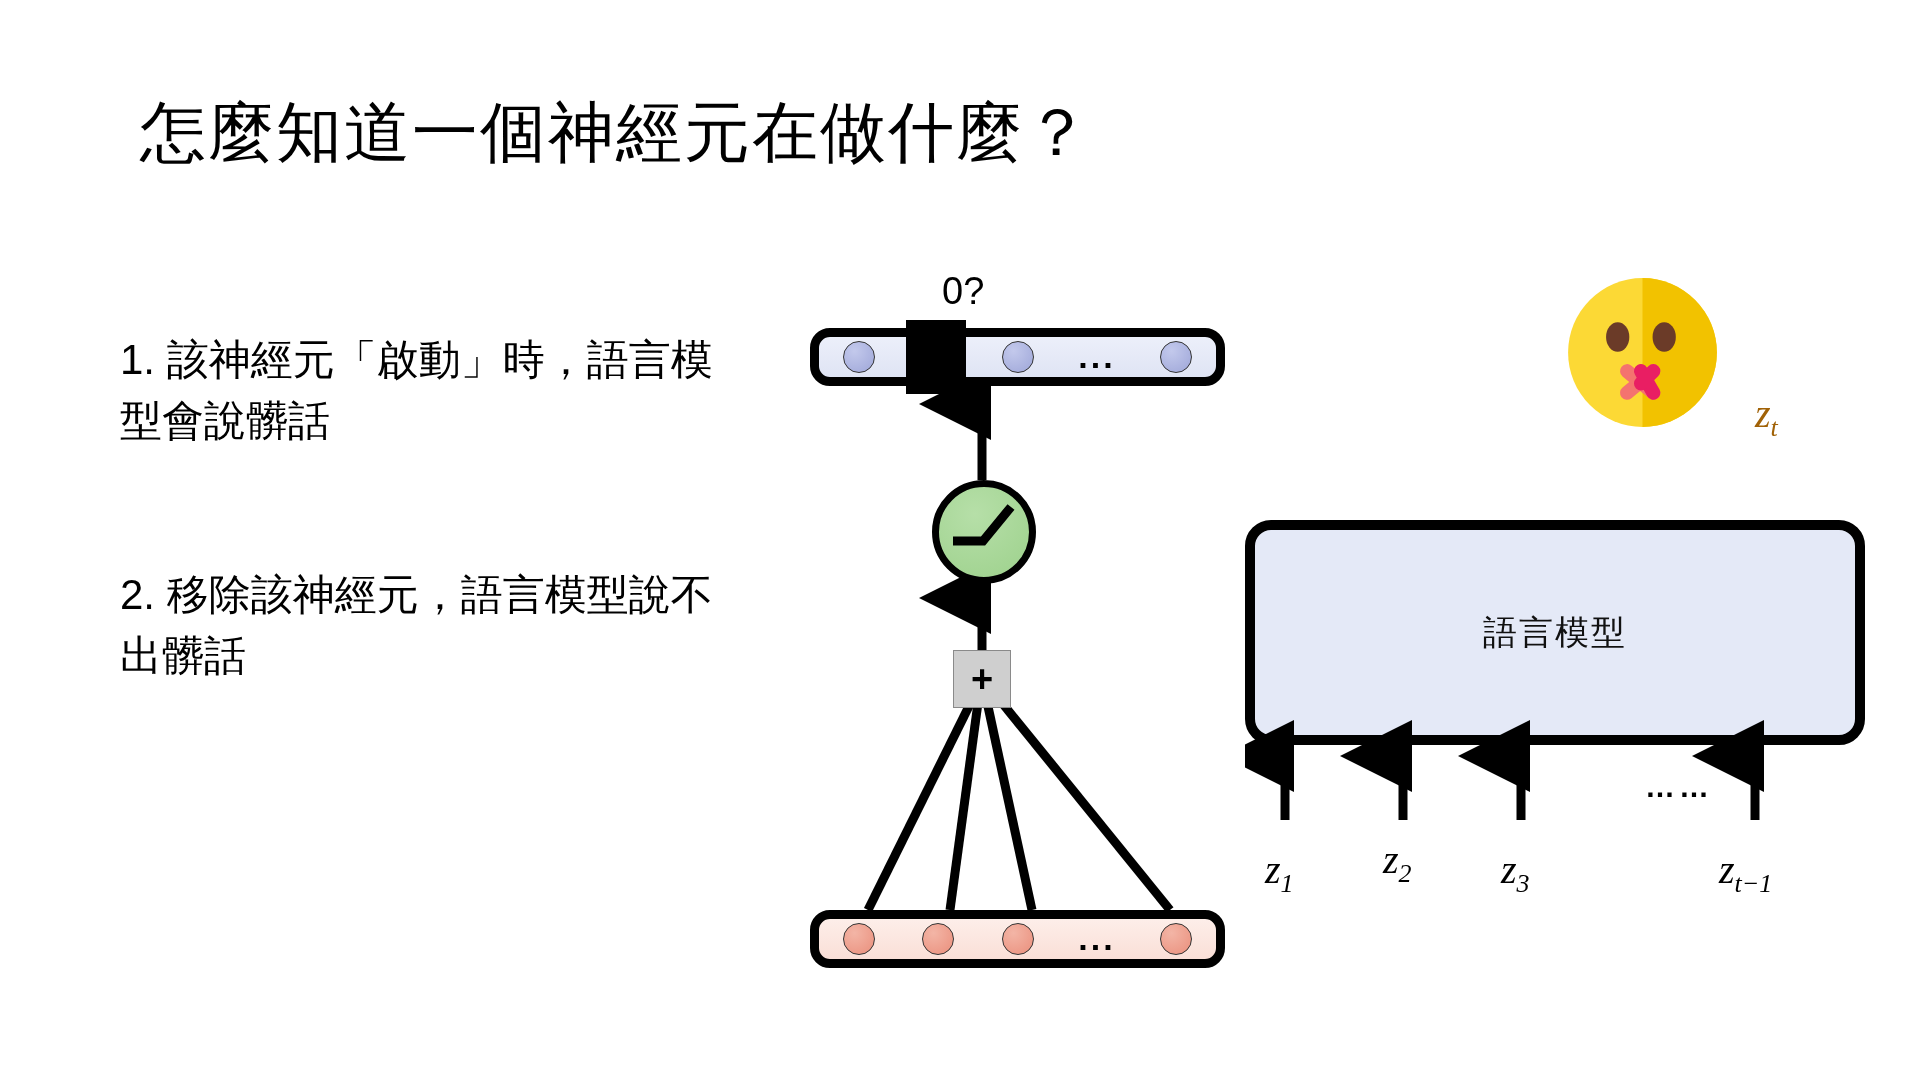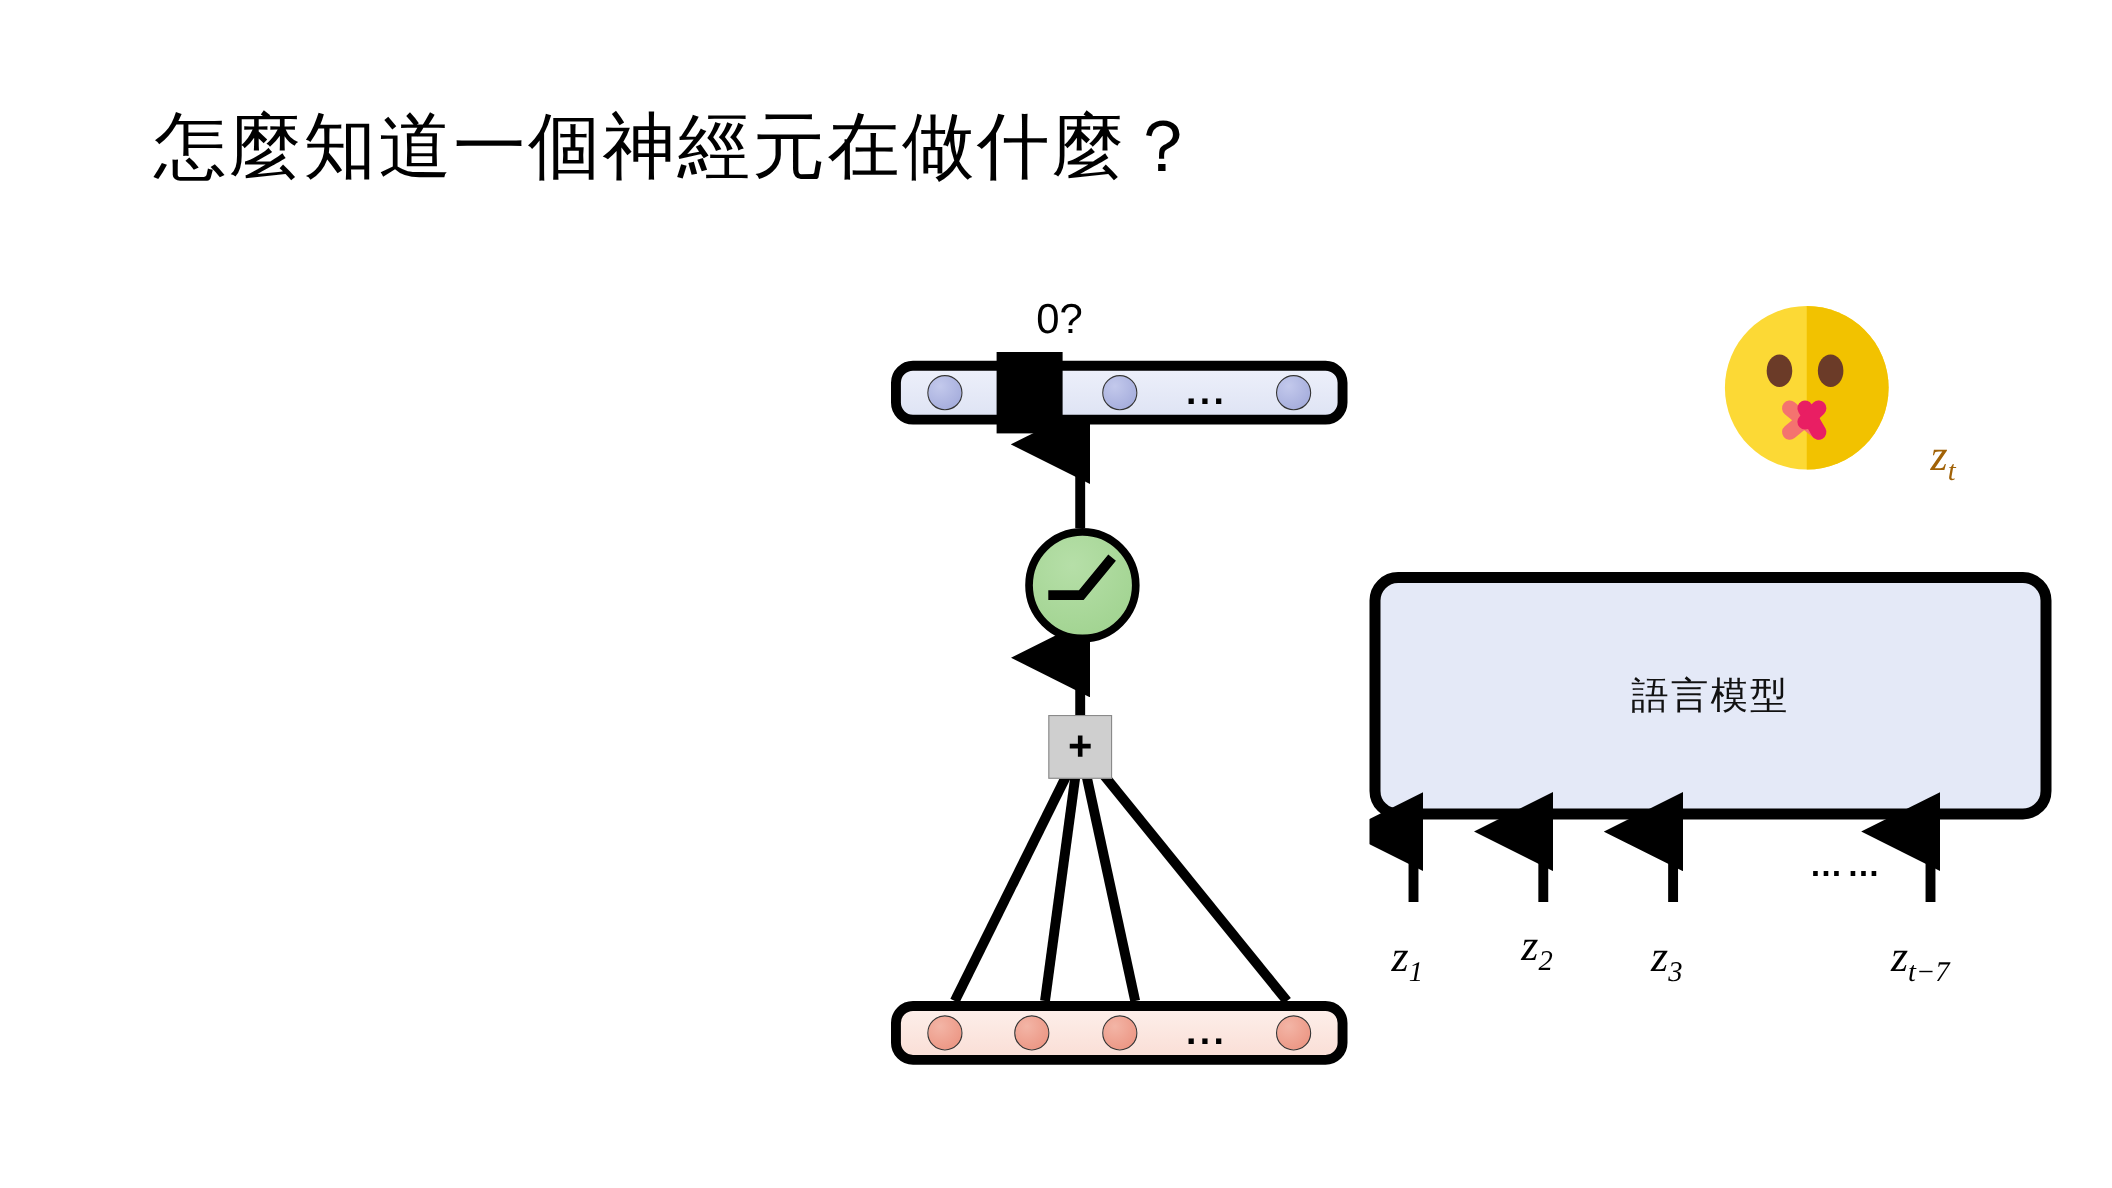--- a/index.html
+++ b/index.html
@@ -178,20 +178,22 @@
 
   svg.overlay { position:absolute; left:0; top:0; pointer-events:none; }
 </style>
 </head>
 <body>
 
 <div id="slide">
 
   <div id="slide-title">怎麼知道一個神經元在做什麼？</div>
 
+  <div class="bullet" id="bullet-1">1. 該神經元「啟動」時，語言模型會說髒話</div>
+  <div class="bullet" id="bullet-2">2. 移除該神經元，語言模型說不出髒話</div>
 
   <div id="neuron-diagram">
 
     <svg class="overlay" width="430" height="720" viewBox="0 0 430 720">
       <defs>
         <marker id="arrowUp" markerWidth="8" markerHeight="8" refX="4" refY="7" orient="auto" markerUnits="strokeWidth">
           <path d="M4,0 L8,8 L0,8 Z" fill="#000"></path>
         </marker>
       </defs>
 
@@ -274,21 +276,21 @@
     <div class="z-label" style="left:20px; top:310px;">
       <span>z</span><sub>1</sub>
     </div>
     <div class="z-label" style="left:138px; top:300px;">
       <span>z</span><sub>2</sub>
     </div>
     <div class="z-label" style="left:256px; top:310px;">
       <span>z</span><sub>3</sub>
     </div>
     <div class="z-label" style="left:474px; top:310px;">
-      <span>z</span><sub>t−7</sub>
+      <span>z</span><sub>t−1</sub>
     </div>
 
     <div id="lm-dots">……</div>
   </div>
 
   <div id="zt-label">
     <span>z</span><sub>t</sub>
   </div>
 
   <div id="emoji-face">

